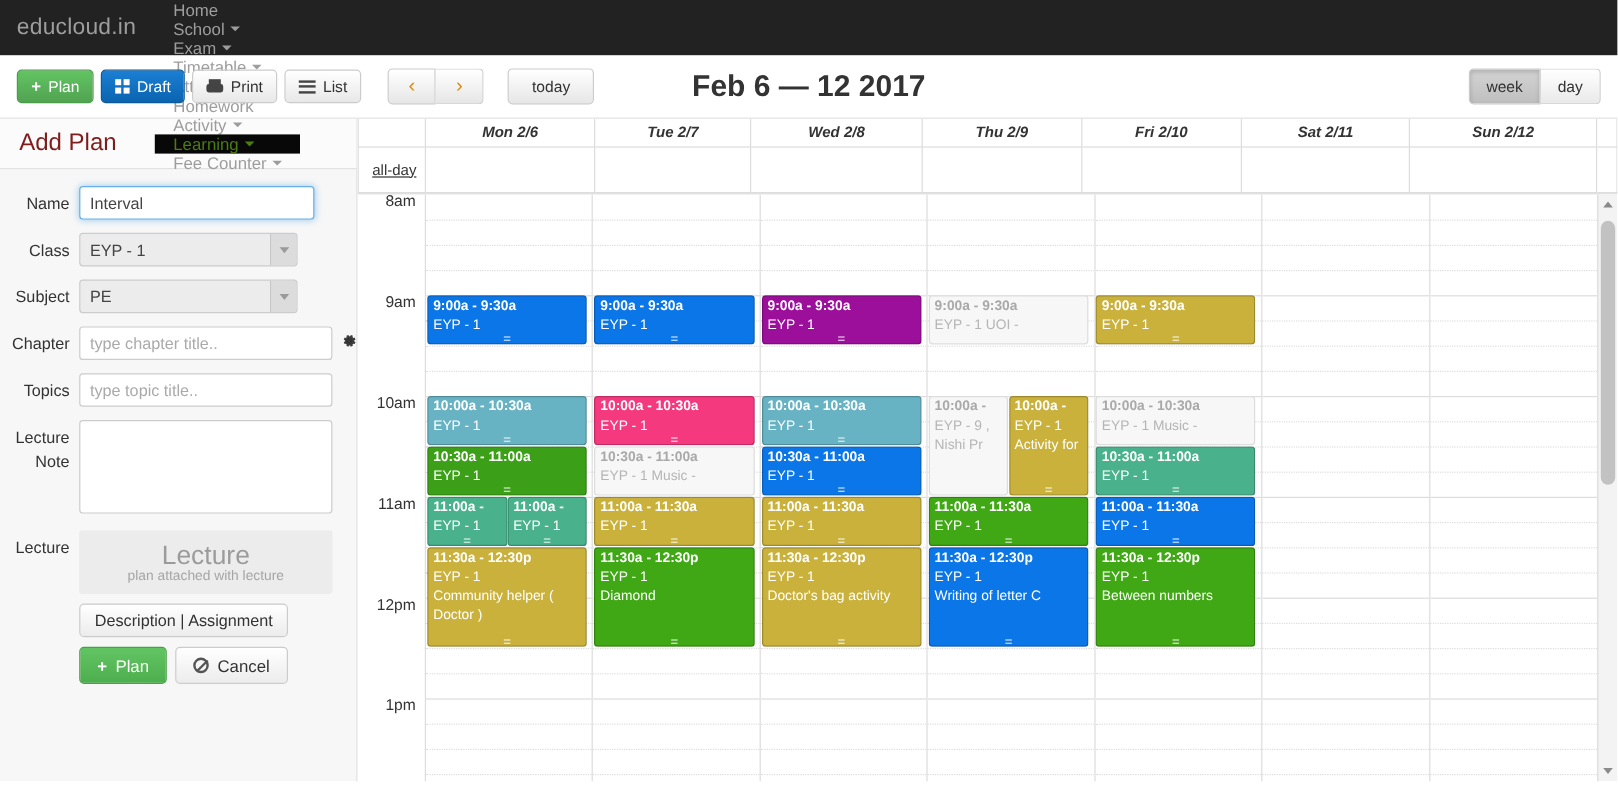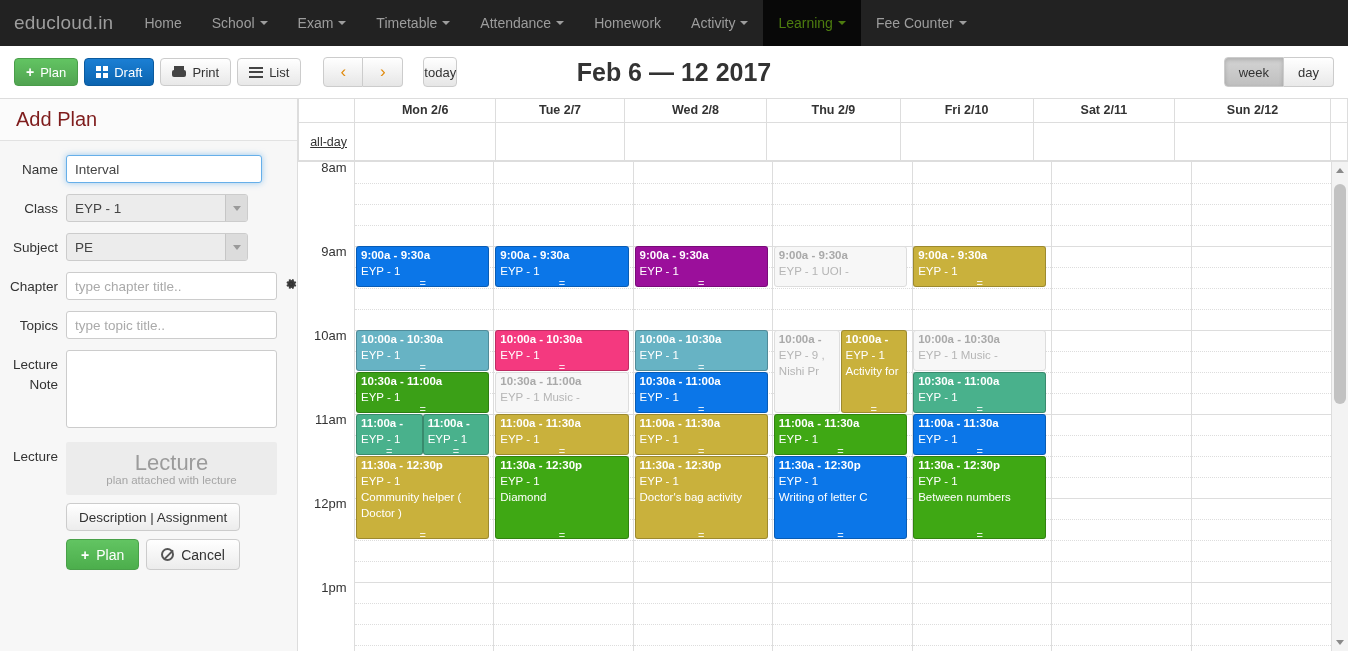--- a/index.html
+++ b/index.html
@@ -24,21 +24,21 @@
     position: relative;
   }
   .brand {
     display: flex; align-items: center;
     padding: 0 16px 0 14px;
     color: #9d9d9d;
     font-size: 19px;
     letter-spacing: .2px;
     white-space: nowrap;
   }
-  .nav-items { display: flex; align-items: stretch; }
+  .nav-items { display: flex; align-items: stretch; flex-direction: column; }
   .nav-item {
     display: flex; align-items: center;
     padding: 0 15px;
     white-space: nowrap;
     color: #9d9d9d;
     cursor: pointer;
   }
   .nav-item.active { background: #080808; color: #4d7c0f; }
   .caret {
     display: inline-block;
@@ -156,21 +156,21 @@
     color: #e08a0c;
     font-size: 17px;
     display: flex; align-items: center; justify-content: center;
     cursor: pointer;
   }
   .arrow-btn.left { border-radius: 4px 0 0 4px; }
   .arrow-btn.right { border-radius: 0 4px 4px 0; border-left: none; }
   .today-btn {
     margin-left: 20px;
     height: 30px;
-    padding: 0 0;
+    padding: 0 19px;
     border: 1px solid #ccc;
     border-radius: 4px;
     background: linear-gradient(#fff, #e6e6e6);
     font-size: 13px; color: #333;
     display: flex; align-items: center;
     cursor: pointer;
   }
   .cal-title {
     position: absolute;
     left: 0; right: 0;
@@ -358,20 +358,21 @@
   .gut-col { width: 17px; }
   th.dayhead {
     font-size: 12.5px;
     font-weight: bold;
     color: #333;
     padding: 4px 0 5px;
     border: 1px solid #ddd;
     border-top: none;
     text-align: center;
     background: #fff;
+    font-style: italic;
   }
   th.axis-head, th.gut-head {
     border: 1px solid #ddd; border-top: none; background: #fff;
   }
   td.allday-axis {
     border: 1px solid #ddd;
     text-align: right;
     padding-right: 7px;
     font-size: 12.5px;
     color: #333;

